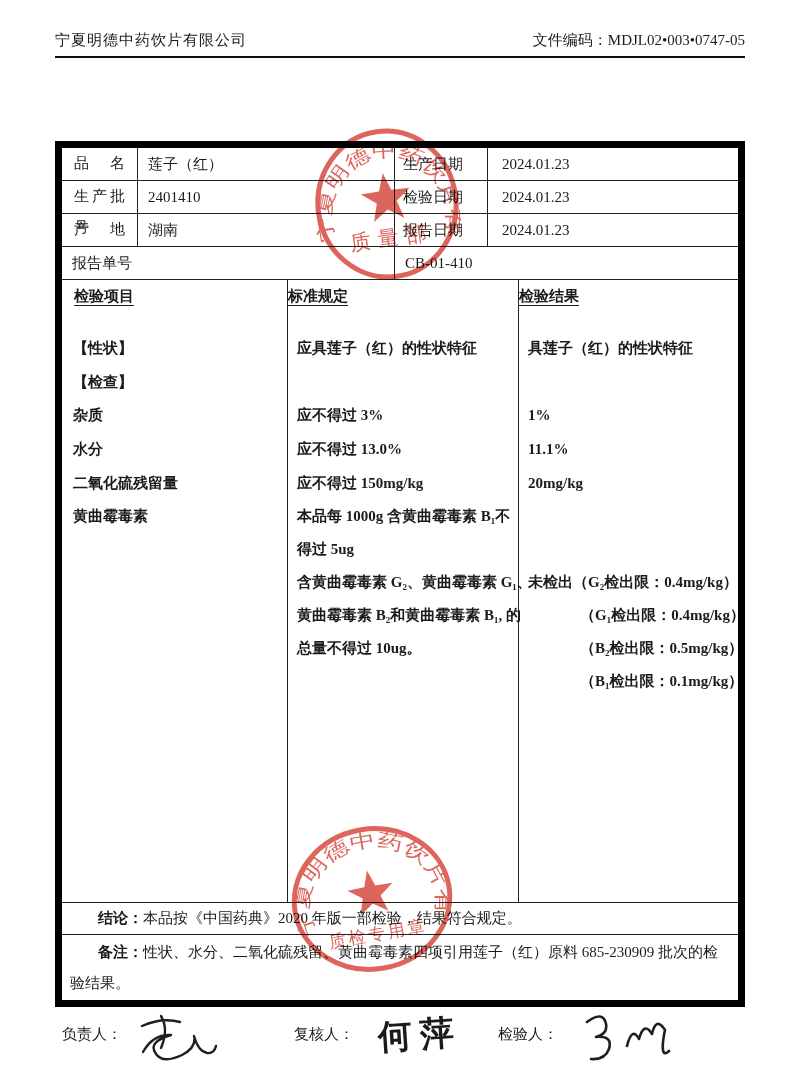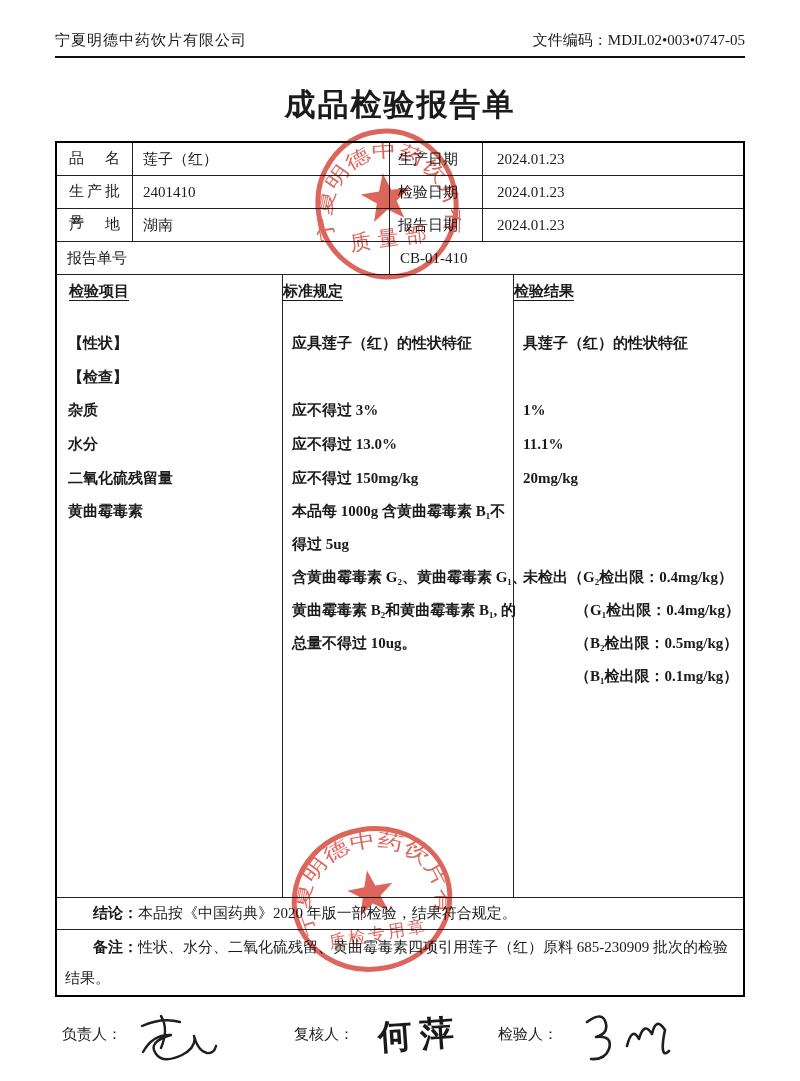--- a/index.html
+++ b/index.html
@@ -6,21 +6,21 @@
   .page{position:relative;width:800px;height:1081px;background:#ffffff;overflow:hidden;
         font-family:"Liberation Serif","DejaVu Serif",serif;color:#1b1b1b;}
   
   .hdr-company{position:absolute;left:55px;top:31px;font-size:15px;letter-spacing:1px;}
   .hdr-code{position:absolute;right:55px;top:31px;font-size:15px;margin-left:44px;}
   .hdr-rule{position:absolute;left:55px;top:56px;width:690px;height:2px;background:#111;}
   
   .title{position:absolute;left:0;top:84px;width:100%;text-align:center;
          font-size:31px;font-weight:700;letter-spacing:2px;}
   
-  .report{position:absolute;left:55px;top:141px;width:690px;border:2px solid #000000;box-sizing:border-box;}
+  .report{position:absolute;left:55px;top:141px;width:690px;border:7px solid #000000;box-sizing:border-box;}
   .sec-info{display:grid;grid-template-columns:76px 257px 93px 1fr;grid-auto-rows:33px;}
   .ic{border-right:1.5px solid #222;border-bottom:1.5px solid #222;display:flex;align-items:center;
       font-size:15px;box-sizing:border-box;padding-left:10px;}
   .ic.lastcol{border-right:none;}
   .ic.jlabel{display:block;line-height:31px;text-align:justify;text-align-last:justify;padding:0 12px;}
   .ic.span2a{grid-column:1 / span 2;}
   .ic.span2b{grid-column:3 / span 2;border-right:none;}
   .ic.dval{padding-left:14px;}
   
   .sec-main{position:relative;height:622px;display:grid;grid-template-columns:226px 231px 1fr;}
@@ -51,21 +51,20 @@
 </style>
 </head>
 <body>
 
 <div class="page">
 
   <div class="hdr-company">宁夏明德中药饮片有限公司</div>
   <div class="hdr-code"><span>文件编码：</span><span>MDJL02•003•0747-05</span></div>
   <div class="hdr-rule"></div>
 
-  <div class="title">成品检验报告单</div>
 
   <div class="report">
 
     <div class="sec-info">
       <div class="ic jlabel">品　名</div>
       <div class="ic">莲子（红）</div>
       <div class="ic" style="padding-left:8px">生产日期</div>
       <div class="ic lastcol dval">2024.01.23</div>
 
       <div class="ic jlabel">生产批号</div>

